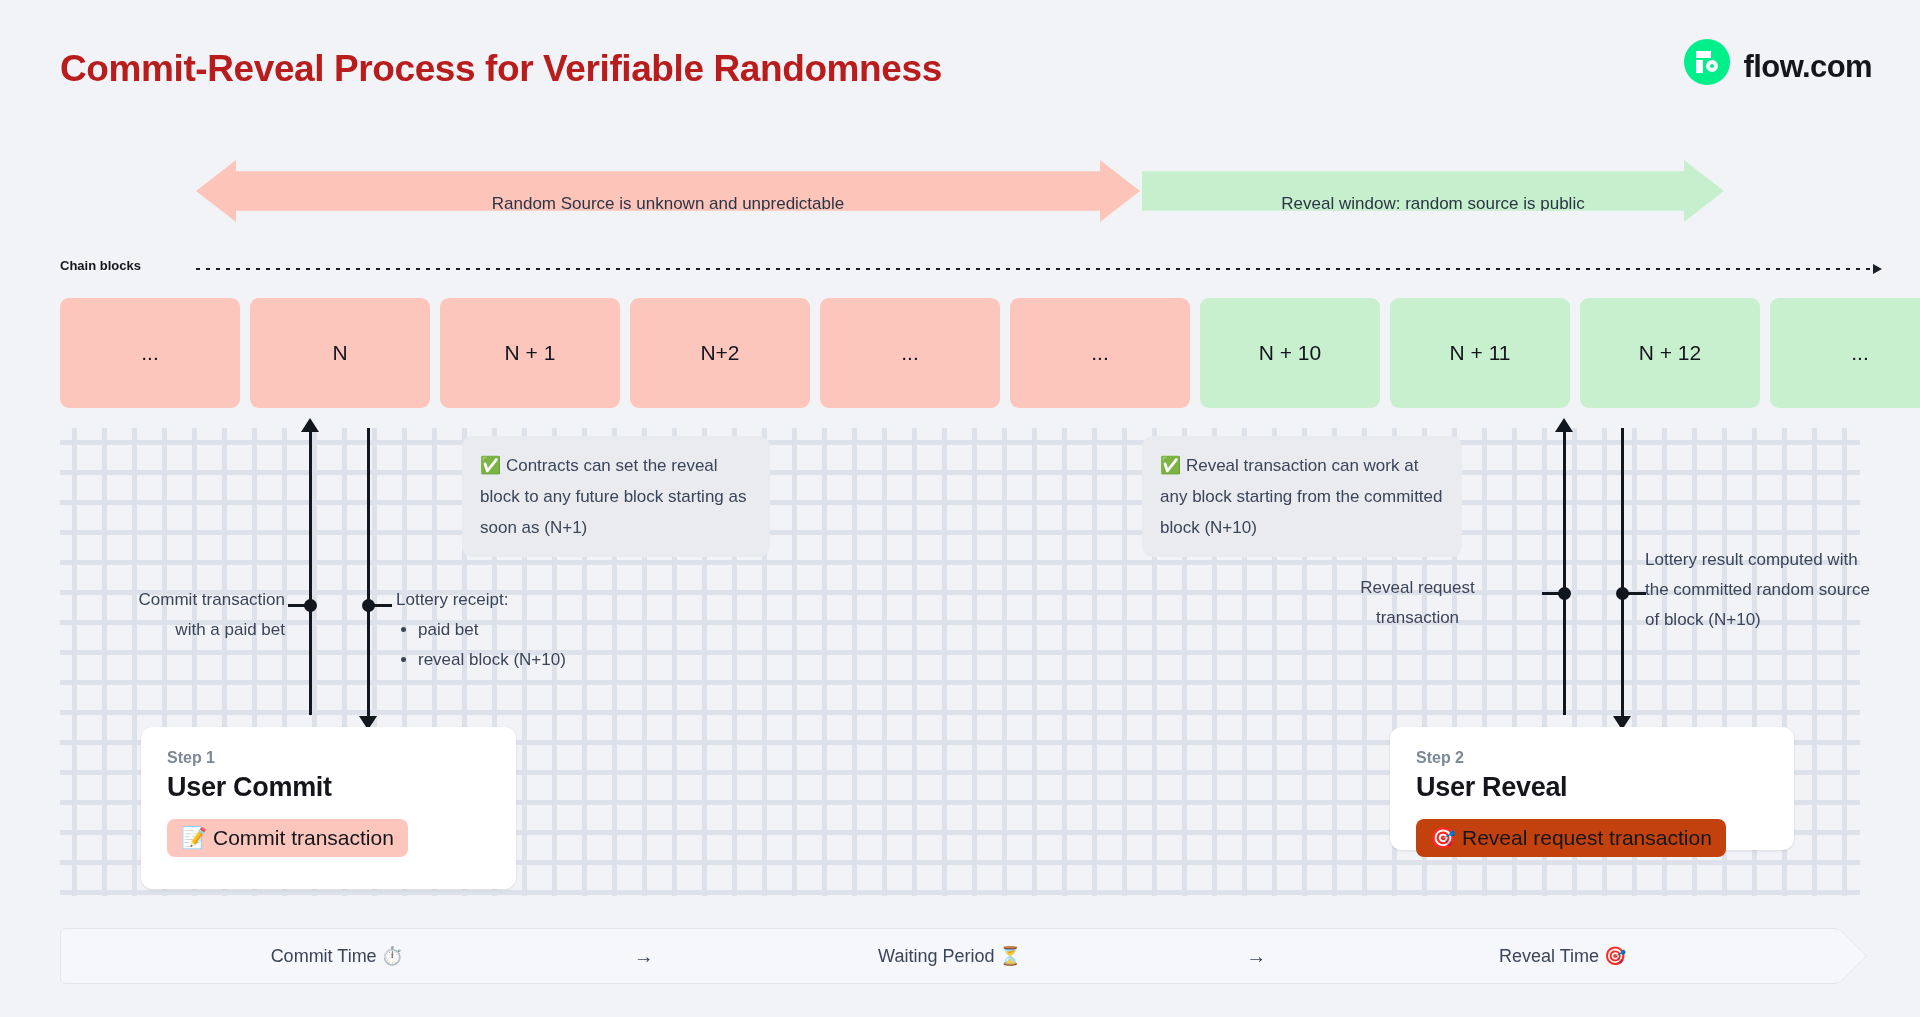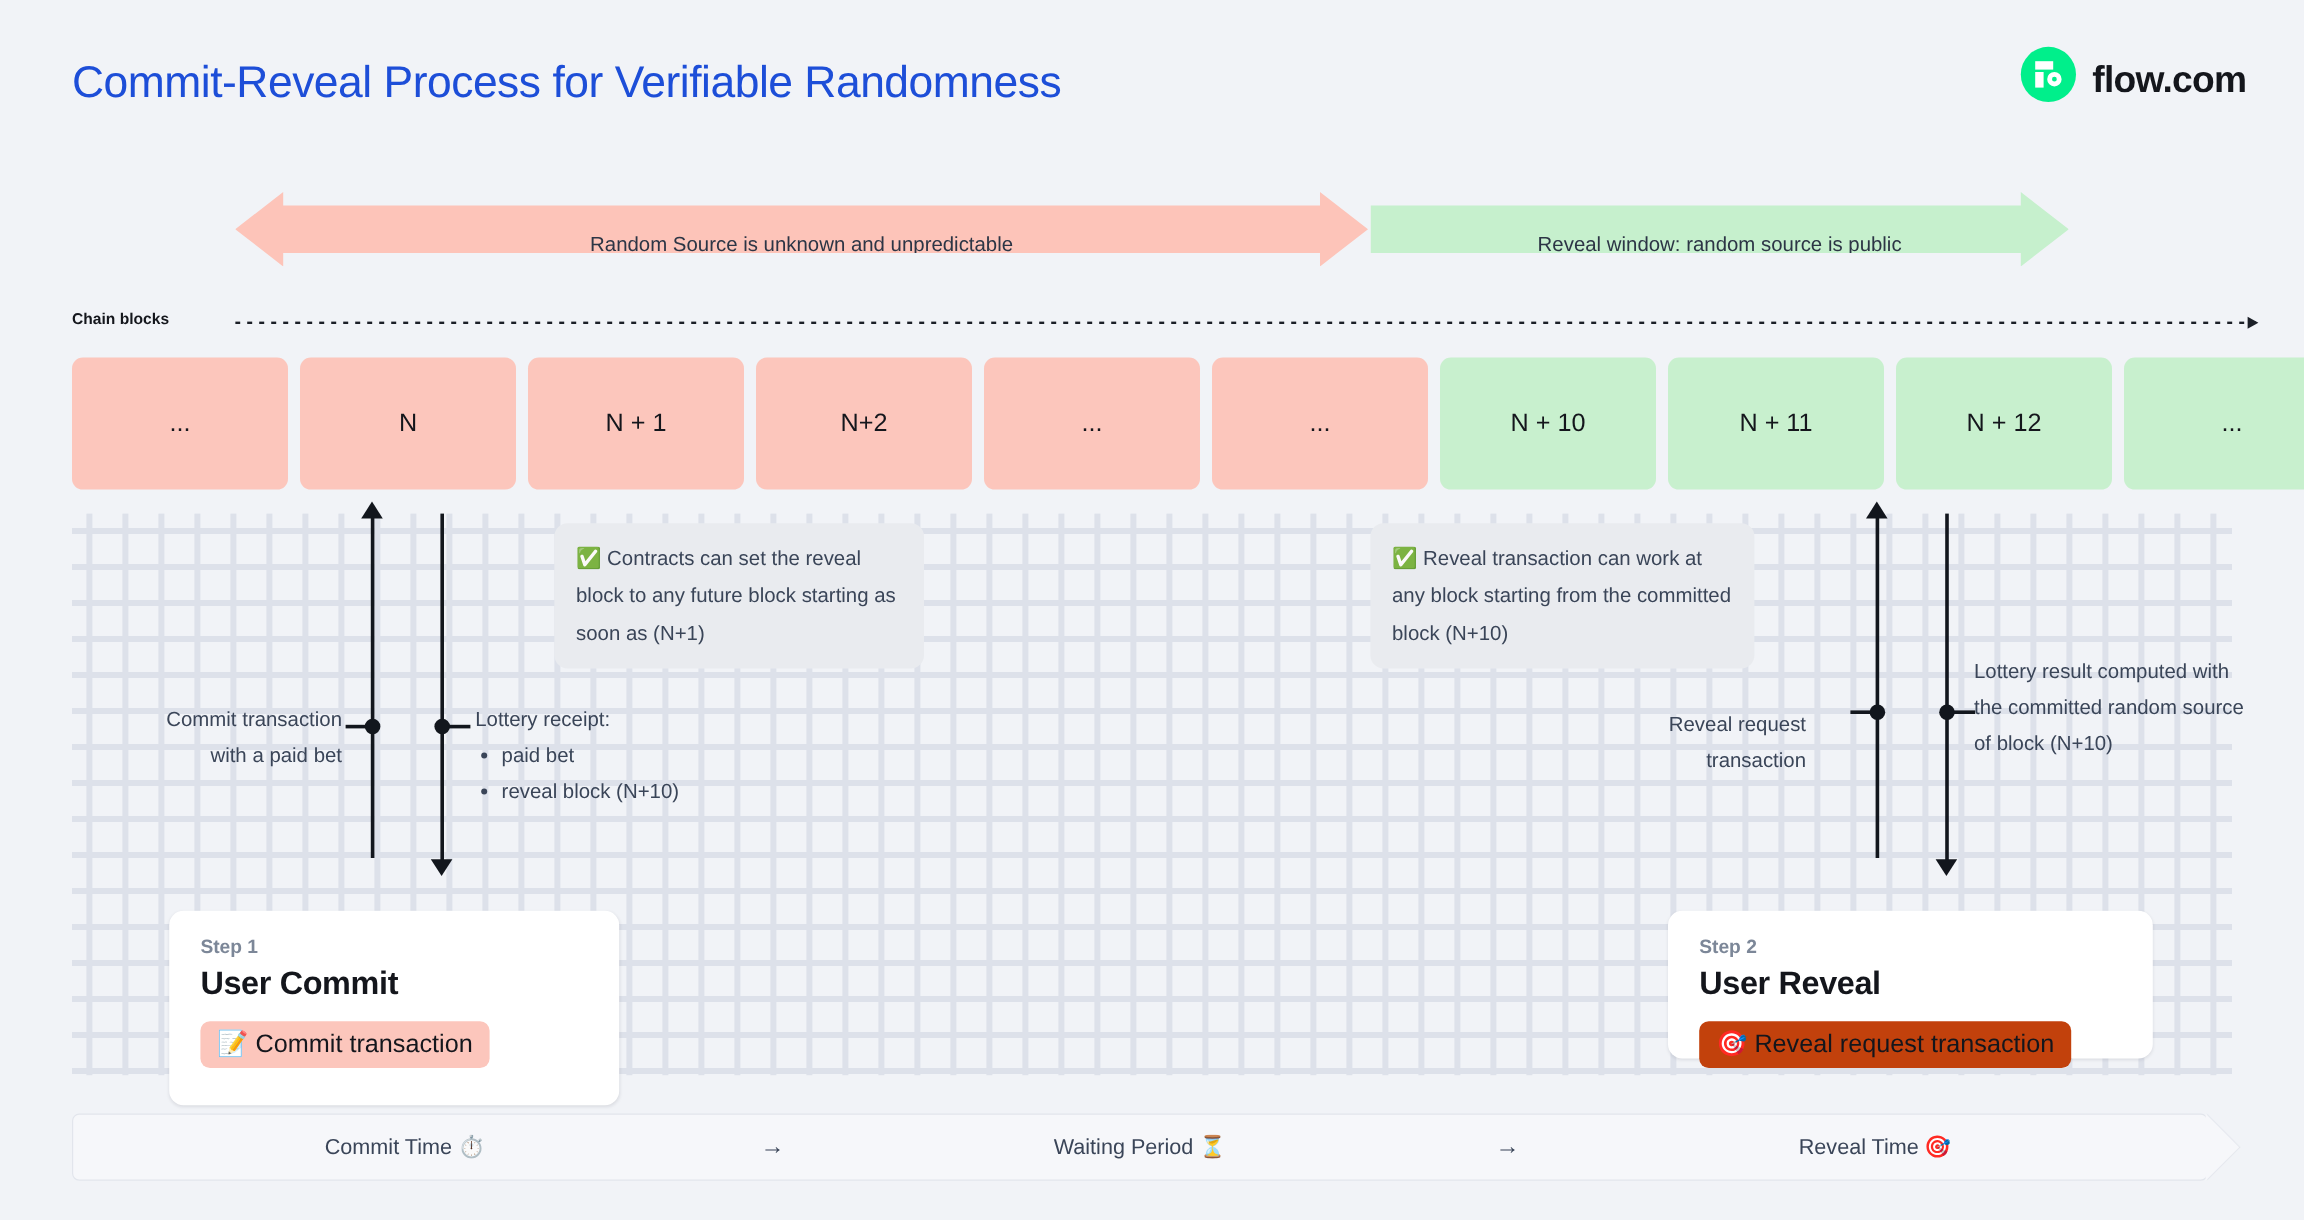--- a/index.html
+++ b/index.html
@@ -9,21 +9,21 @@
     font-family:"Liberation Sans", sans-serif;
     color:#2f3a4e;
     overflow:hidden;
     position:relative;
   }
   .stage{position:absolute;left:0;top:0;width:1920px;height:1017px;}
 
   
   .title{
     position:absolute;left:60px;top:48px;
-    font-size:37px;font-weight:400;color:#1d4ed8;
+    font-size:37px;font-weight:700;color:#b91c1c;
     letter-spacing:-0.4px;white-space:nowrap;
   }
   .brand{position:absolute;right:48px;top:39px;display:flex;align-items:flex-end;gap:14px;}
   .brand-mark{width:46px;height:46px;border-radius:50%;background:#00ef8b;position:relative;flex:0 0 auto;}
   .brand-mark .fbar{position:absolute;background:#fff;}
   .brand-mark .f1{left:12px;top:12px;width:15px;height:7px;}
   .brand-mark .f2{left:12px;top:21px;width:7px;height:13px;}
   .brand-mark .f3{left:22px;top:21px;width:12px;height:12px;border-radius:50%;border:4px solid #fff;background:transparent;box-sizing:border-box;}
   .brand-text{font-size:31px;font-weight:700;color:#14161c;letter-spacing:-0.6px;}
 
@@ -82,26 +82,26 @@
   #vline-result{left:1621px;top:428px;height:290px;}
 
   .conn{position:absolute;height:3px;background:#12161d;}
   .dot{position:absolute;width:13px;height:13px;border-radius:50%;background:#12161d;}
 
   .tlabel{position:absolute;font-size:17px;line-height:30px;color:#3a4558;}
   #label-commit{left:60px;top:585px;width:225px;text-align:right;}
   #label-receipt{left:396px;top:585px;width:260px;text-align:left;}
   #label-receipt ul{margin:0;padding-left:22px;}
   #label-receipt li{list-style:disc;}
-  #label-reveal{left:1330px;top:589px;width:175px;text-align:right;}
+  #label-reveal{left:1330px;top:573px;width:175px;text-align:center;}
   #label-result{left:1645px;top:545px;width:230px;text-align:left;}
 
   
   .card{position:absolute;background:#fff;border-radius:12px;box-shadow:0 1px 3px rgba(16,22,40,.10);
-    padding:22px 26px 26px;box-sizing:border-box;margin-top:32px;}
+    padding:22px 26px 26px;box-sizing:border-box;}
   #card-step1{left:141px;top:727px;width:375px;height:162px;}
   #card-step2{left:1390px;top:727px;width:404px;height:123px;}
   .card .step{font-size:16px;font-weight:700;color:#7c8798;}
   .card .heading{font-size:27px;font-weight:700;color:#14161c;margin-top:5px;letter-spacing:-.3px;}
   .pill{display:inline-block;margin-top:16px;border-radius:8px;padding:7px 14px;font-size:21px;color:#14161c;}
   .pill.pink{background:#fcc6bc;}
   .pill.green{background:#c2410c;}
 
   
   .bottombar{position:absolute;left:60px;top:928px;width:1780px;height:56px;background:#f6f7fa;

